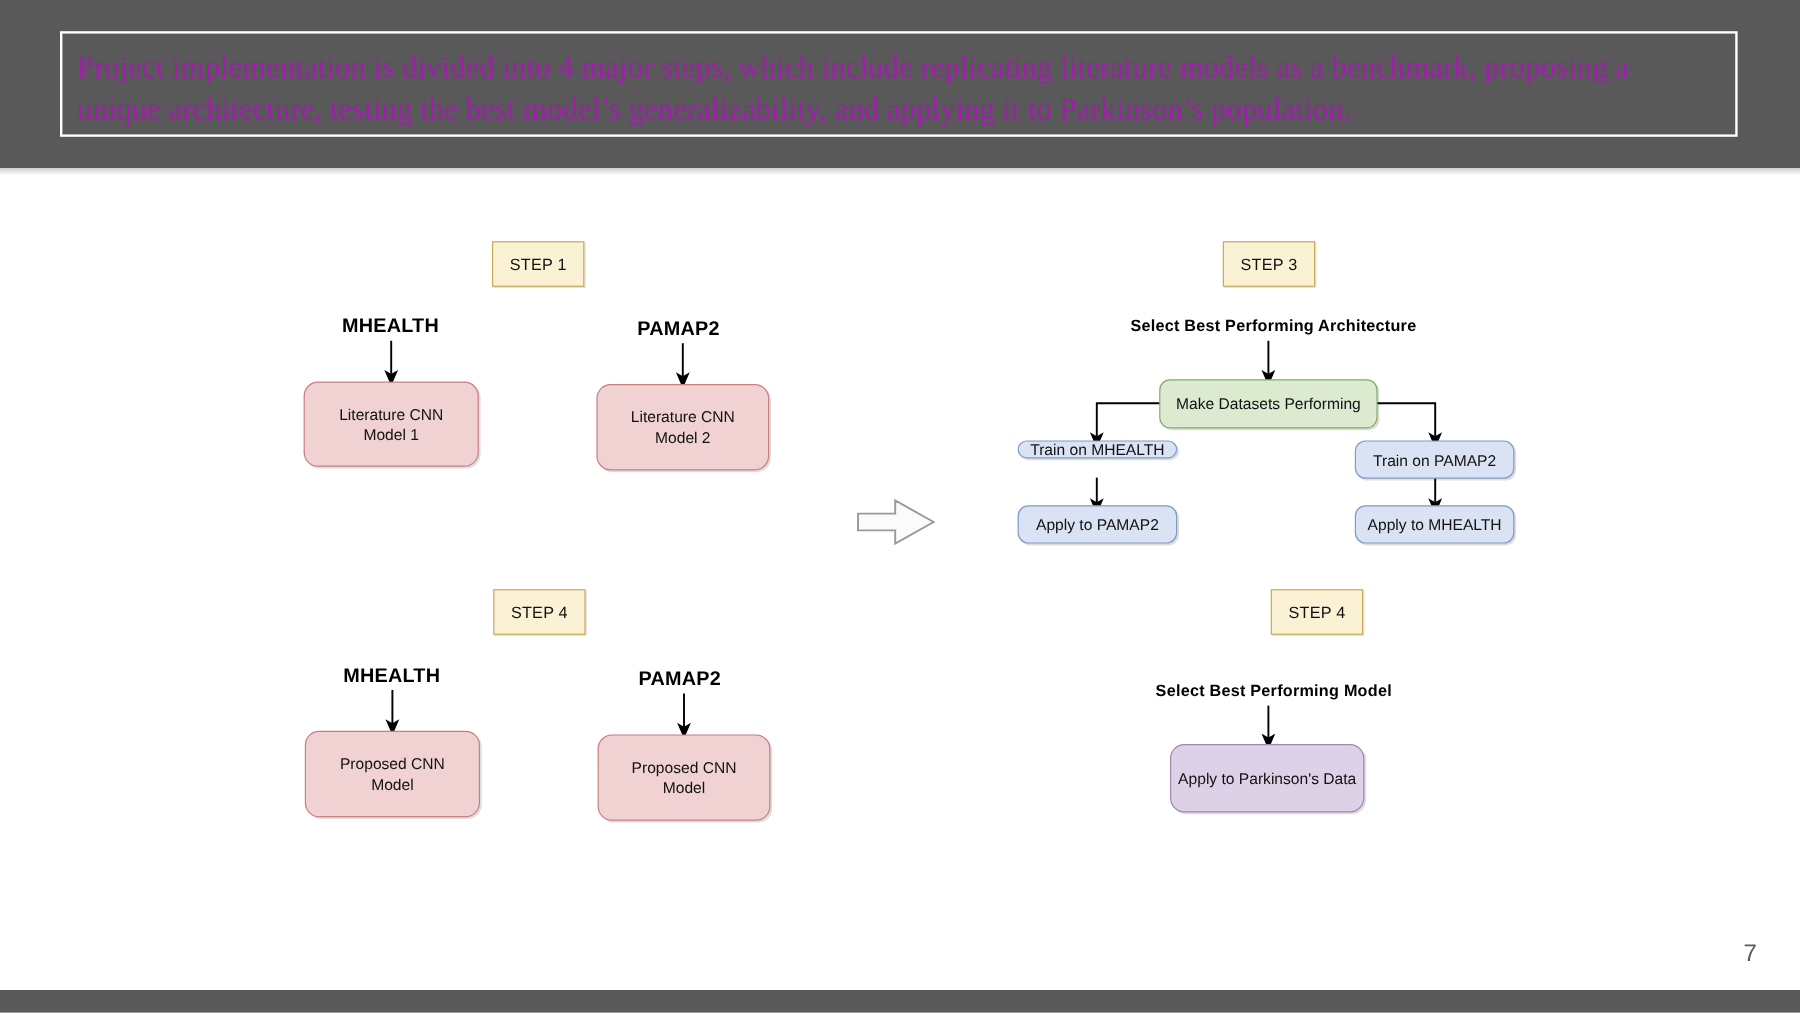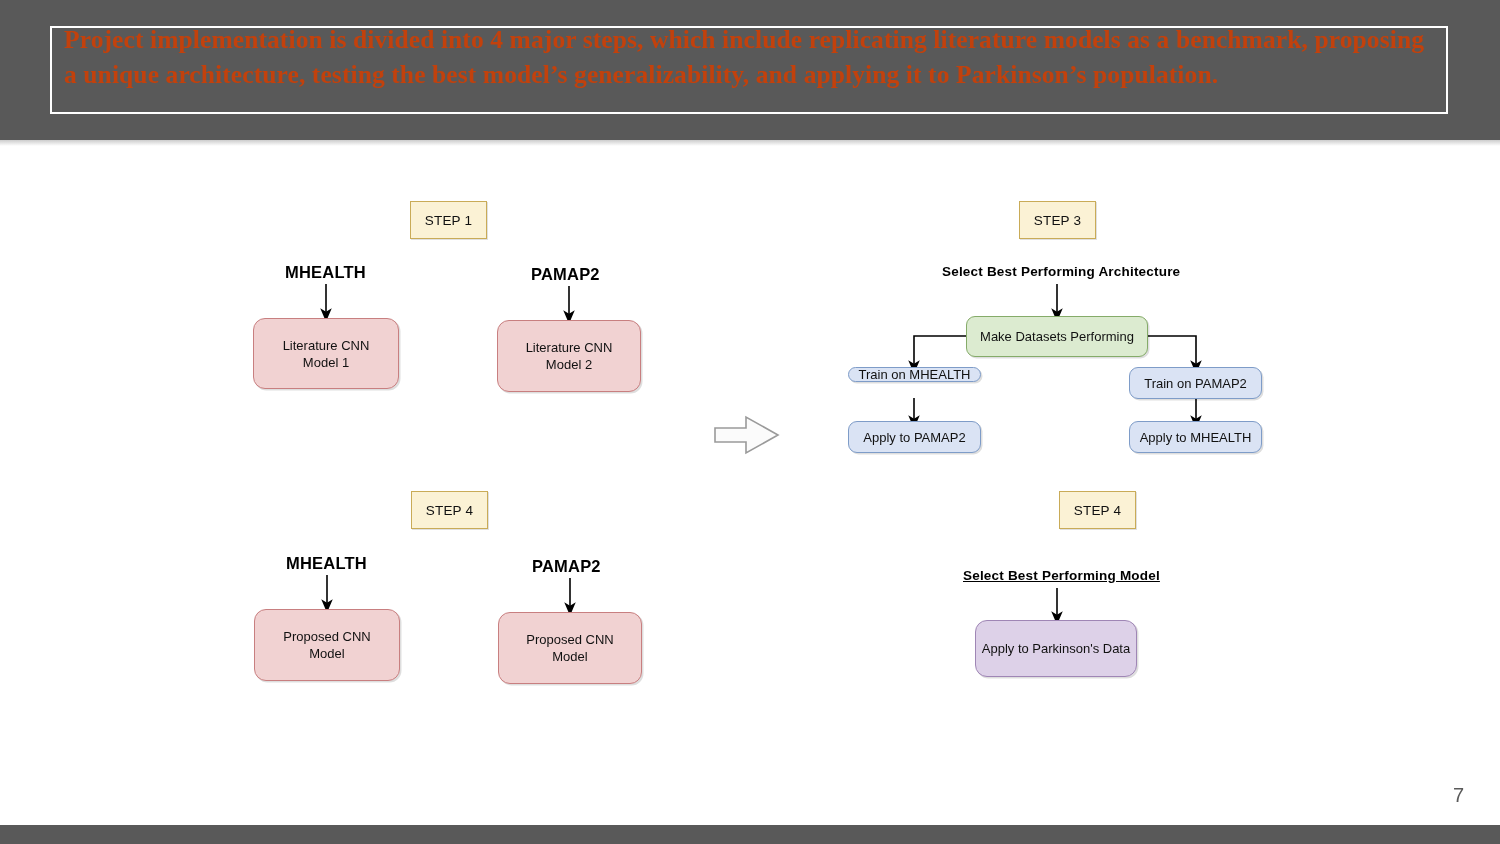--- a/index.html
+++ b/index.html
@@ -27,29 +27,28 @@
     position: absolute;
     left: 50px; top: 26px;
     width: 1398px;
     height: 88px;
     border: 2px solid #ffffff;
     box-sizing: border-box;
   }
   .header-text {
     position: absolute;
     left: 64px;
-    top: 22px;
+    top: 38px;
     width: 1370px;
-    color: #c2410c;
+    color: #a21caf;
     font-family: "Liberation Serif", serif;
     font-size: 25.5px;
     line-height: 35px;
     letter-spacing: 0.1px;
     white-space: pre-line;
-    font-weight: bold;
   }
   .header-shadow {
     position: absolute;
     left: 0; top: 140px;
     width: 1500px; height: 6px;
     background: linear-gradient(to bottom, rgba(0,0,0,0.20), rgba(0,0,0,0));
   }
 
   
   .footer-band {
@@ -256,21 +255,21 @@
     <span>Train on PAMAP2</span>
   </div>
   <div class="box blue" style="left:1129px; top:275px; width:133px; height:32px;">
     <span>Apply to MHEALTH</span>
   </div>
 
   <div class="step-chip" style="left:1019px; top:345px; width:77px; height:38px;margin-left:40px;">
     <span>STEP 4</span>
   </div>
 
-  <div class="node-title small" style="left:963px; top:422px;text-decoration:underline;">Select Best Performing Model</div>
+  <div class="node-title small" style="left:963px; top:422px;">Select Best Performing Model</div>
 
   <div class="box purple" style="left:975px; top:474px; width:162px; height:57px;">
     <span>Apply to Parkinson's Data</span>
   </div>
 
 
 </div>
 
 <div class="page-number">7</div>
 <div class="footer-band"></div>

